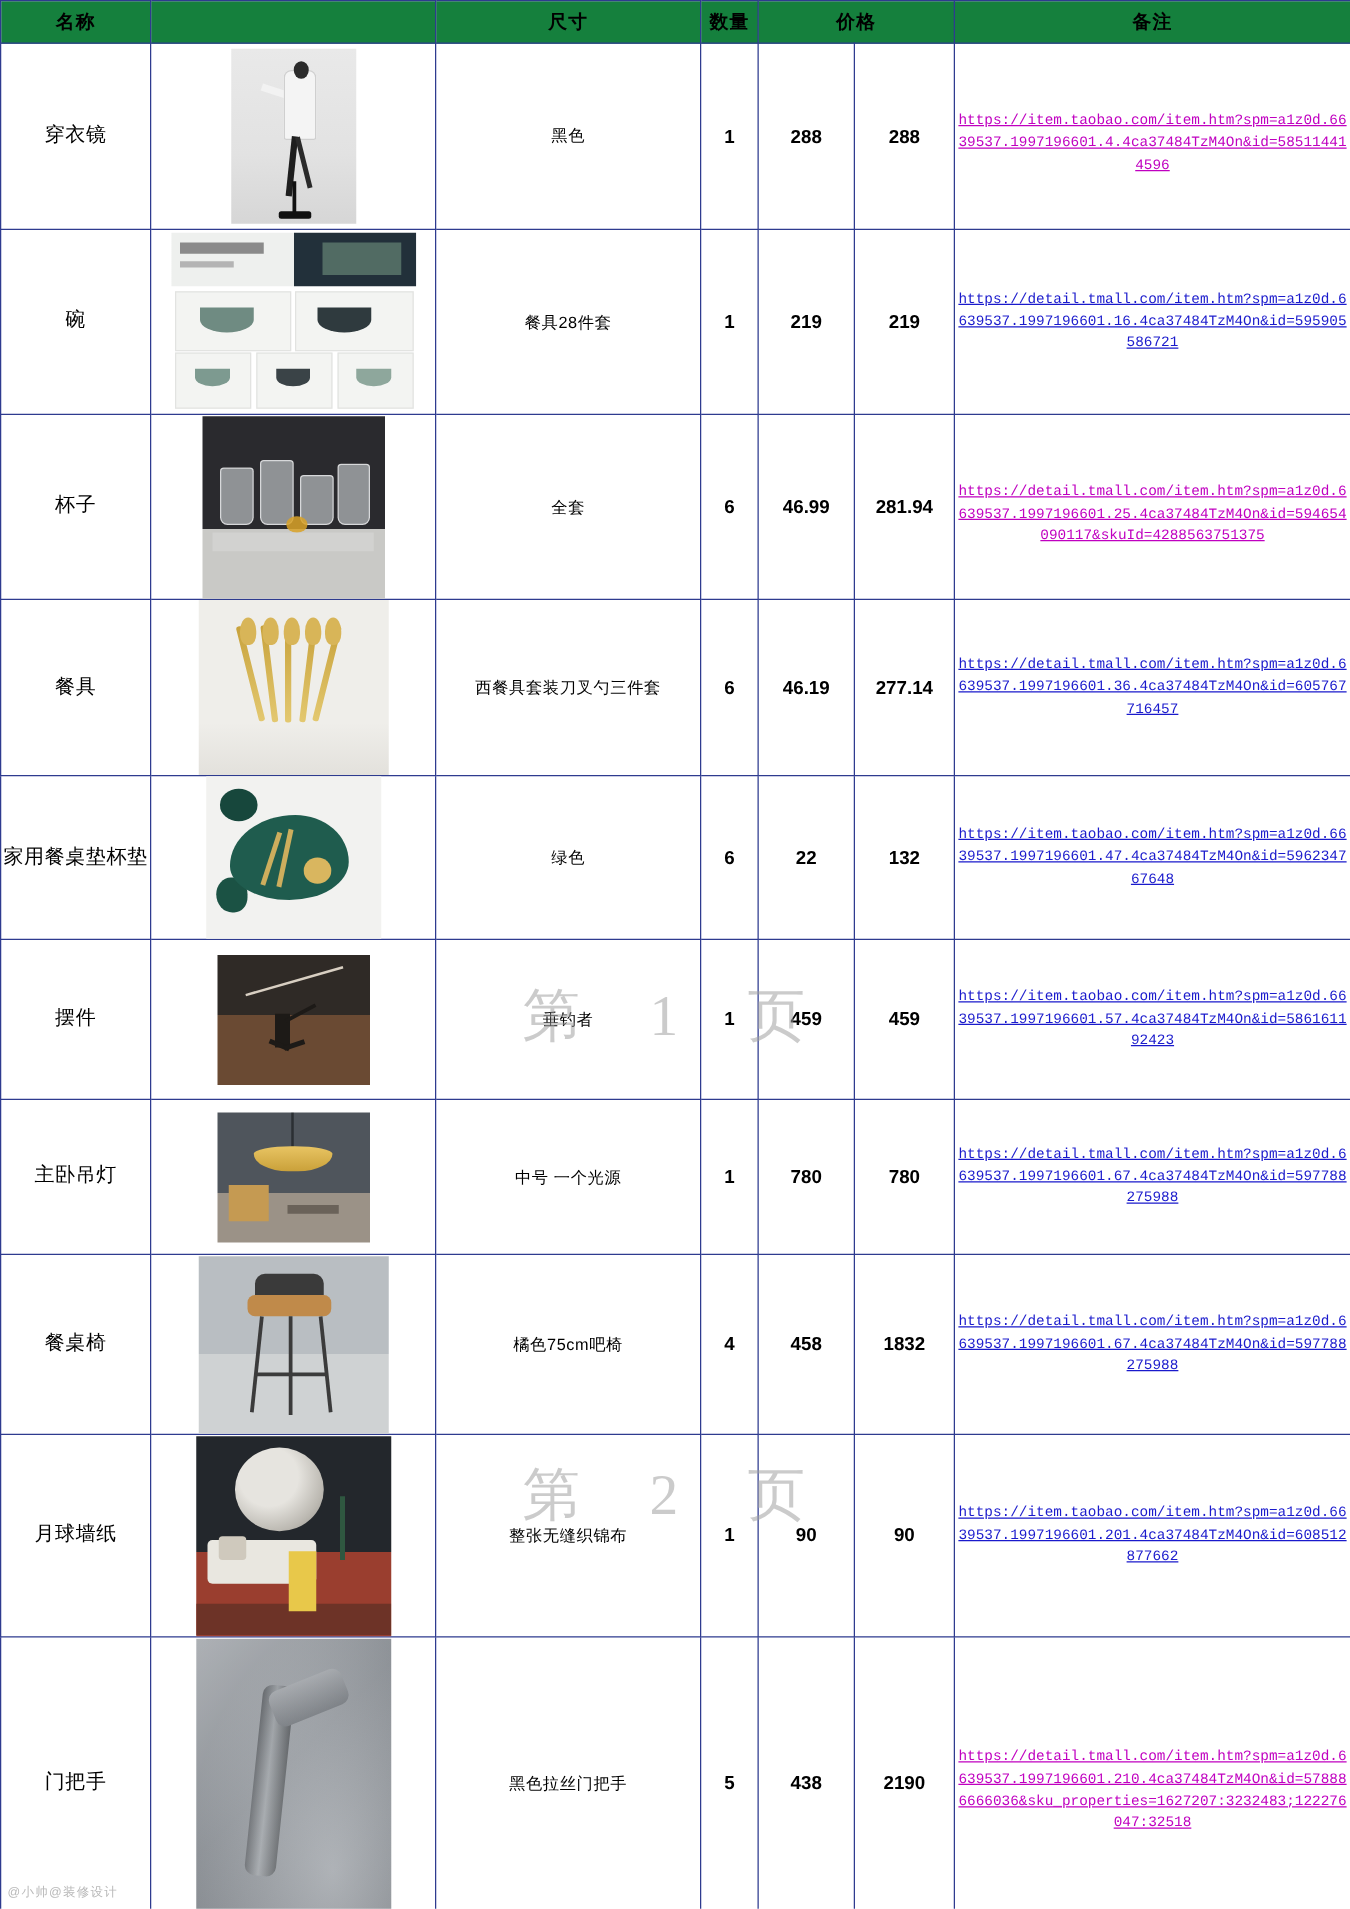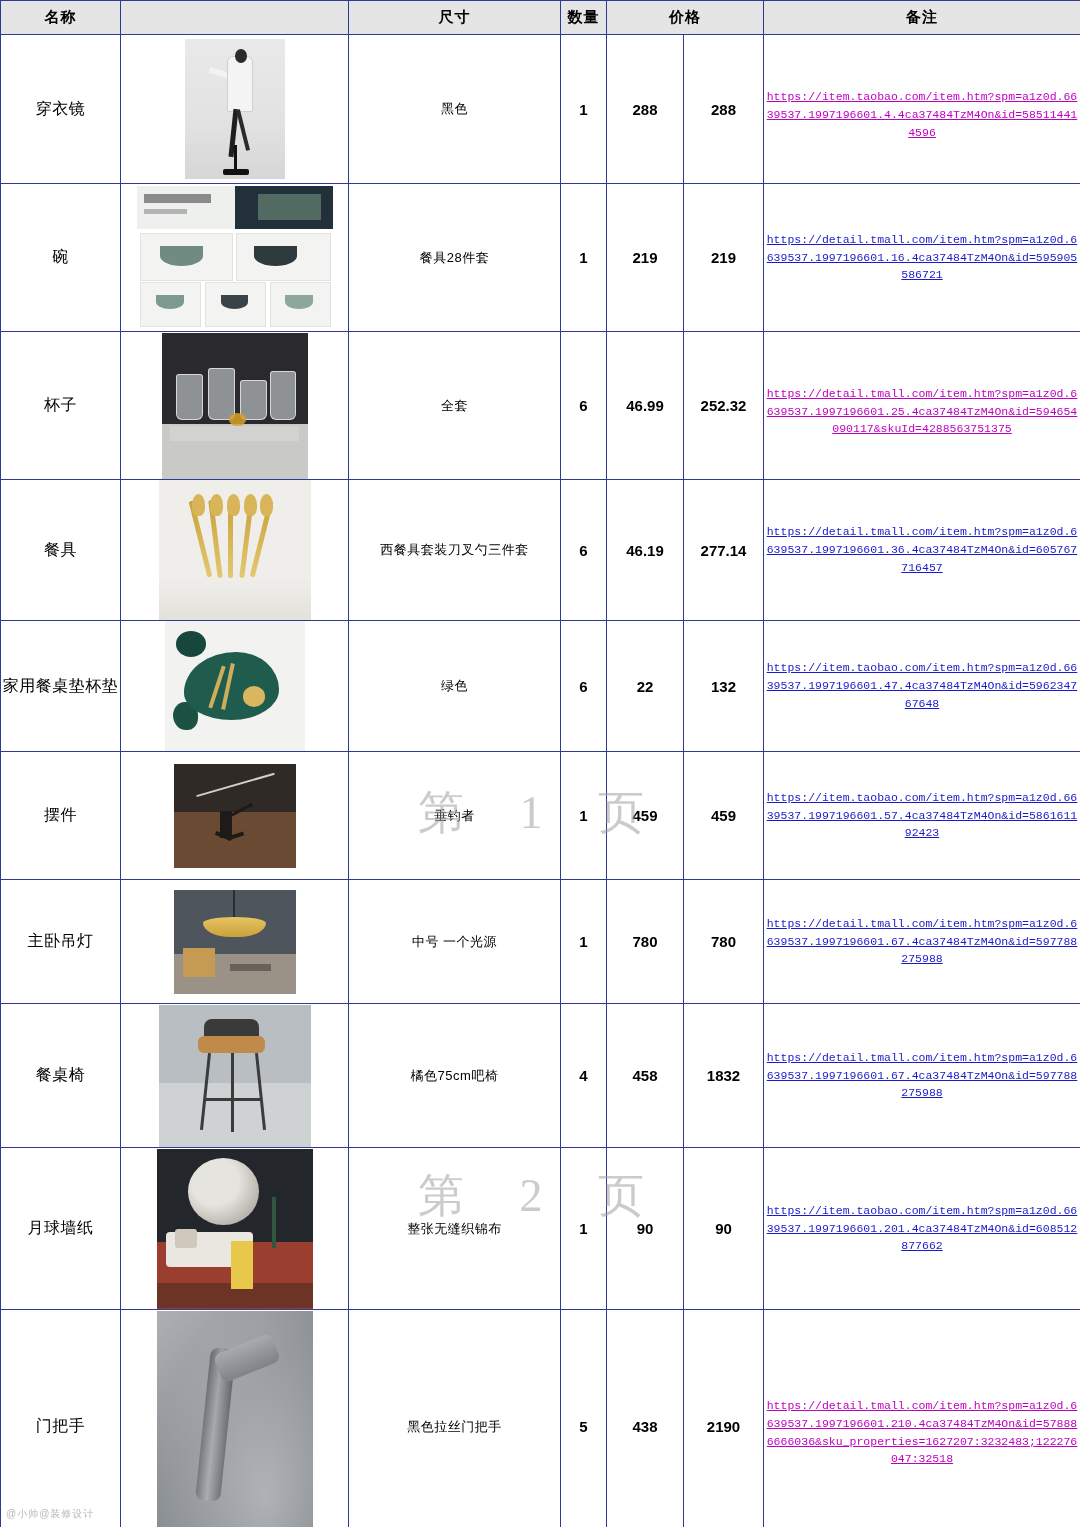--- a/index.html
+++ b/index.html
@@ -31,21 +31,21 @@
     border: 1px solid #2e3b8f;
     padding: 0;
     vertical-align: middle;
     text-align: center;
   }
   thead th {
     height: 33px;
     font-size: 15px;
     font-weight: bold;
     color: #000;
-    background: #e5e5e5;
+    background: #15803d;
     letter-spacing: 1px;
   }
   td.name-cell {
     font-size: 16px;
     color: #000;
     letter-spacing: 0.5px;
     line-height: 1.4;
   }
   td.size-cell {
     font-size: 13px;
@@ -292,21 +292,21 @@
             <div class="glass gB"></div>
             <div class="glass gC"></div>
           <div class="glass gD"></div>
             <div class="amber"></div>
             <div class="refl"></div>
         </div>
       </td>
       <td class="size-cell">全套</td>
       <td class="qty-cell">6</td>
       <td class="price-cell">46.99</td>
-      <td class="total-cell">252.32</td>
+      <td class="total-cell">281.94</td>
       <td class="note-cell">
         <a class="link purple" href="#">https://detail.tmall.com/item.htm?spm=a1z0d.6639537.1997196601.25.4ca37484TzM4On&amp;id=594654090117&amp;skuId=4288563751375</a>
       </td>
     </tr>
 
     <tr style="height:139px;">
       <td class="name-cell">餐具</td>
       <td class="img-cell">
         <div class="photo ph-cutlery">
           <div class="fk f1"></div>

